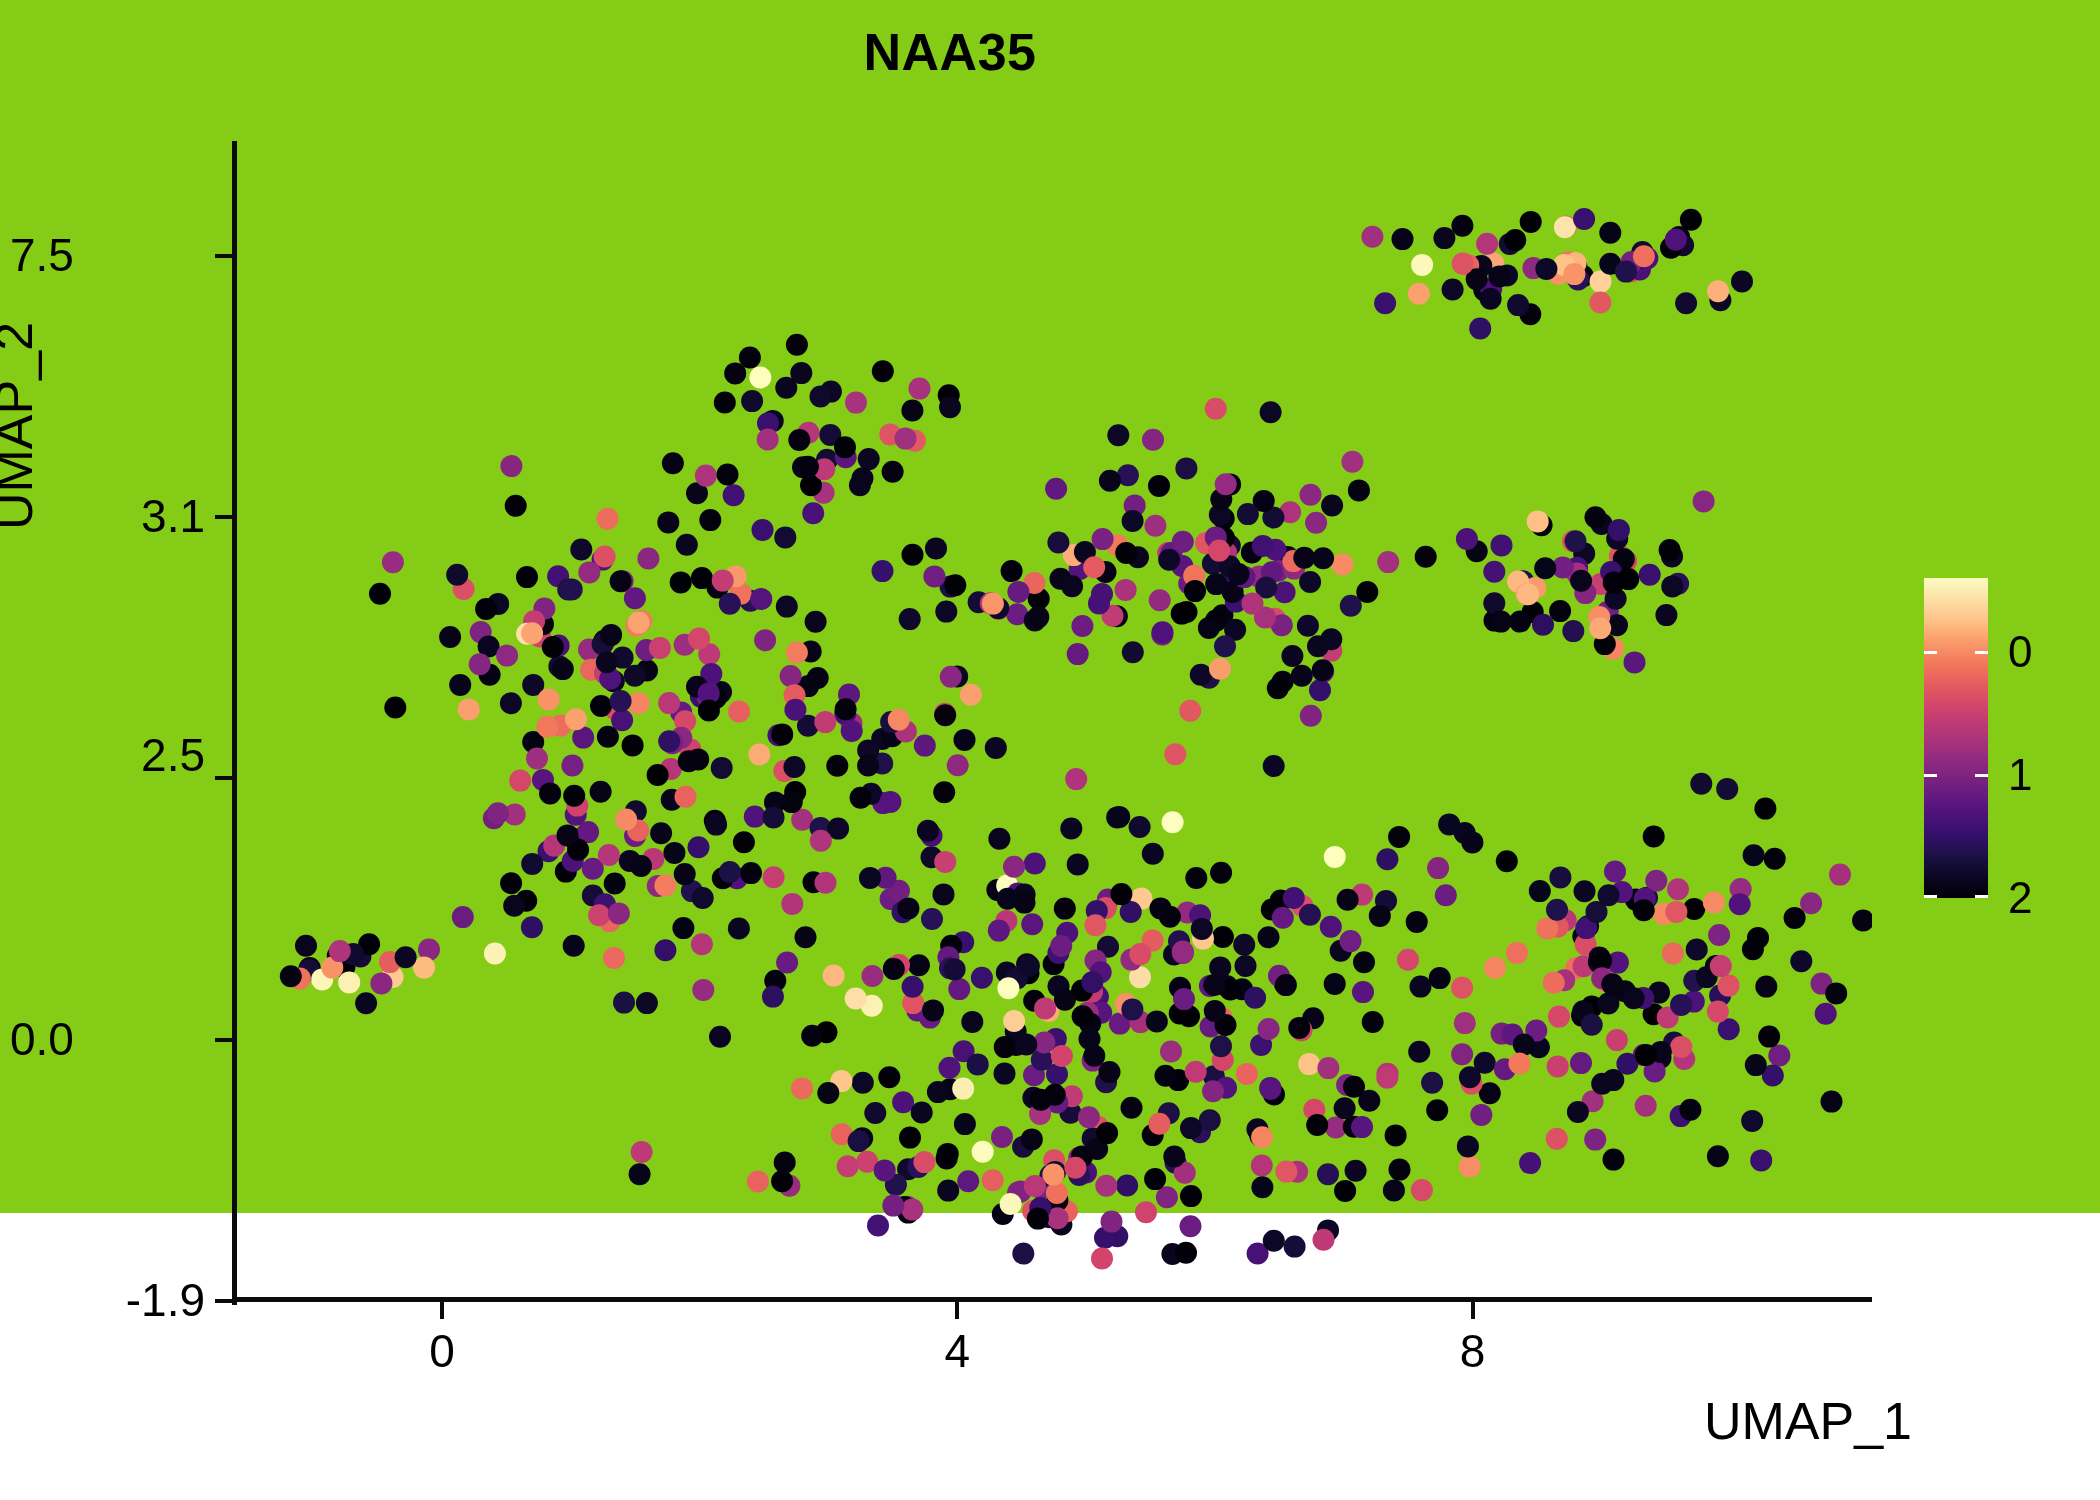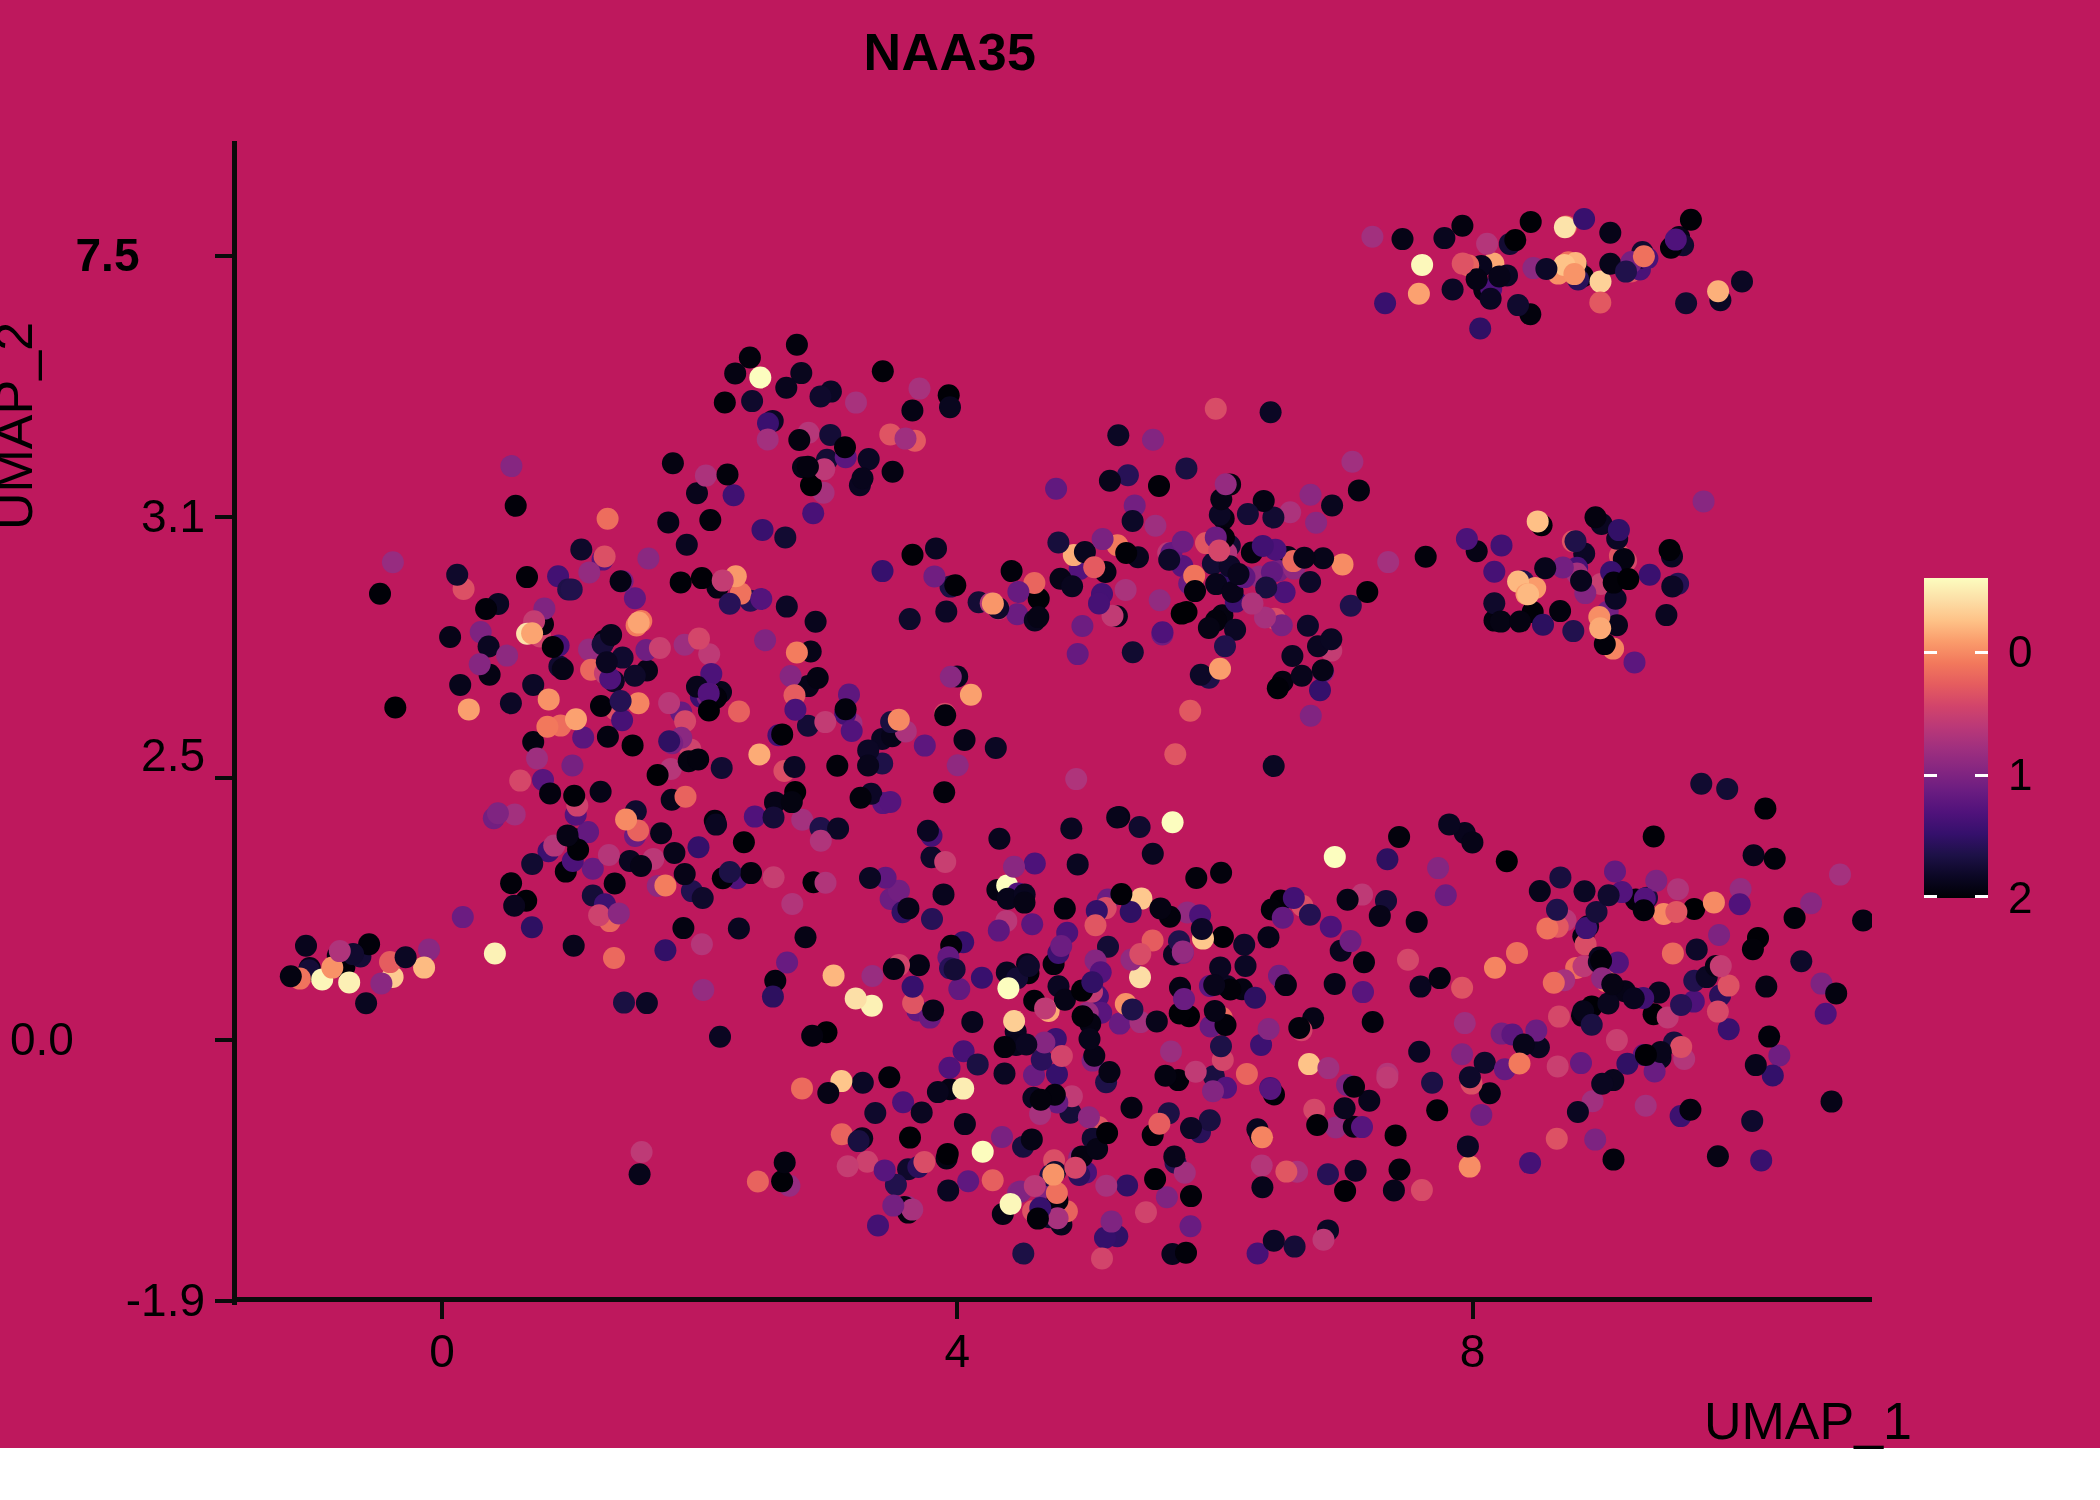--- a/index.html
+++ b/index.html
@@ -10,22 +10,22 @@
   body {
     width: 2100px;
     height: 1500px;
     font-family: "Liberation Sans", sans-serif;
     color: #000000;
     overflow: hidden;
   }
   #page {
     position: relative;
     width: 2100px;
-    height: 1448px;
-    background: #be185d;
+    height: 1213px;
+    background: #84cc16;
   }
   
   #plot-title {
     position: absolute;
     left: 0;
     top: 26px;
     width: 1900px;
     text-align: center;
     font-size: 52px;
     font-weight: bold;
@@ -149,21 +149,21 @@
 
 <div id="page">
 
   <div id="plot-title">NAA35</div>
 
   <div id="axis-line-y"></div>
   <div id="axis-line-x"></div>
 
   <div id="y-ticks-layer">
       <div class="tick-y" style="position: absolute; left: 215px; top: 253.955px; width: 17px; height: 4px; background: rgb(11, 11, 11);"></div>
-      <div class="ticklab-y" style="position: absolute; left: 10px; top: 231.955px; width: 195px; text-align: center; font-weight: bold;">7.5</div>
+      <div class="ticklab-y" style="position: absolute; left: 10px; top: 231.955px; width: 195px; text-align: left;">7.5</div>
       <div class="tick-y" style="position: absolute; left: 215px; top: 515.216px; width: 17px; height: 4px; background: rgb(11, 11, 11);"></div>
       <div class="ticklab-y" style="position: absolute; left: 10px; top: 493.216px; width: 195px; text-align: right;">3.1</div>
       <div class="tick-y" style="position: absolute; left: 215px; top: 776.477px; width: 17px; height: 4px; background: rgb(11, 11, 11);"></div>
       <div class="ticklab-y" style="position: absolute; left: 10px; top: 732px; width: 195px; text-align: right;">2.5</div>
       <div class="tick-y" style="position: absolute; left: 215px; top: 1037.74px; width: 17px; height: 4px; background: rgb(11, 11, 11);"></div>
       <div class="ticklab-y" style="position: absolute; left: 10px; top: 1015.74px; width: 195px; text-align: left;">0.0</div>
       <div class="tick-y" style="position: absolute; left: 215px; top: 1299px; width: 17px; height: 4px; background: rgb(11, 11, 11);"></div>
       <div class="ticklab-y" style="position: absolute; left: 10px; top: 1277px; width: 195px; text-align: right;">-1.9</div>
     </div>
   <div id="x-ticks-layer">

